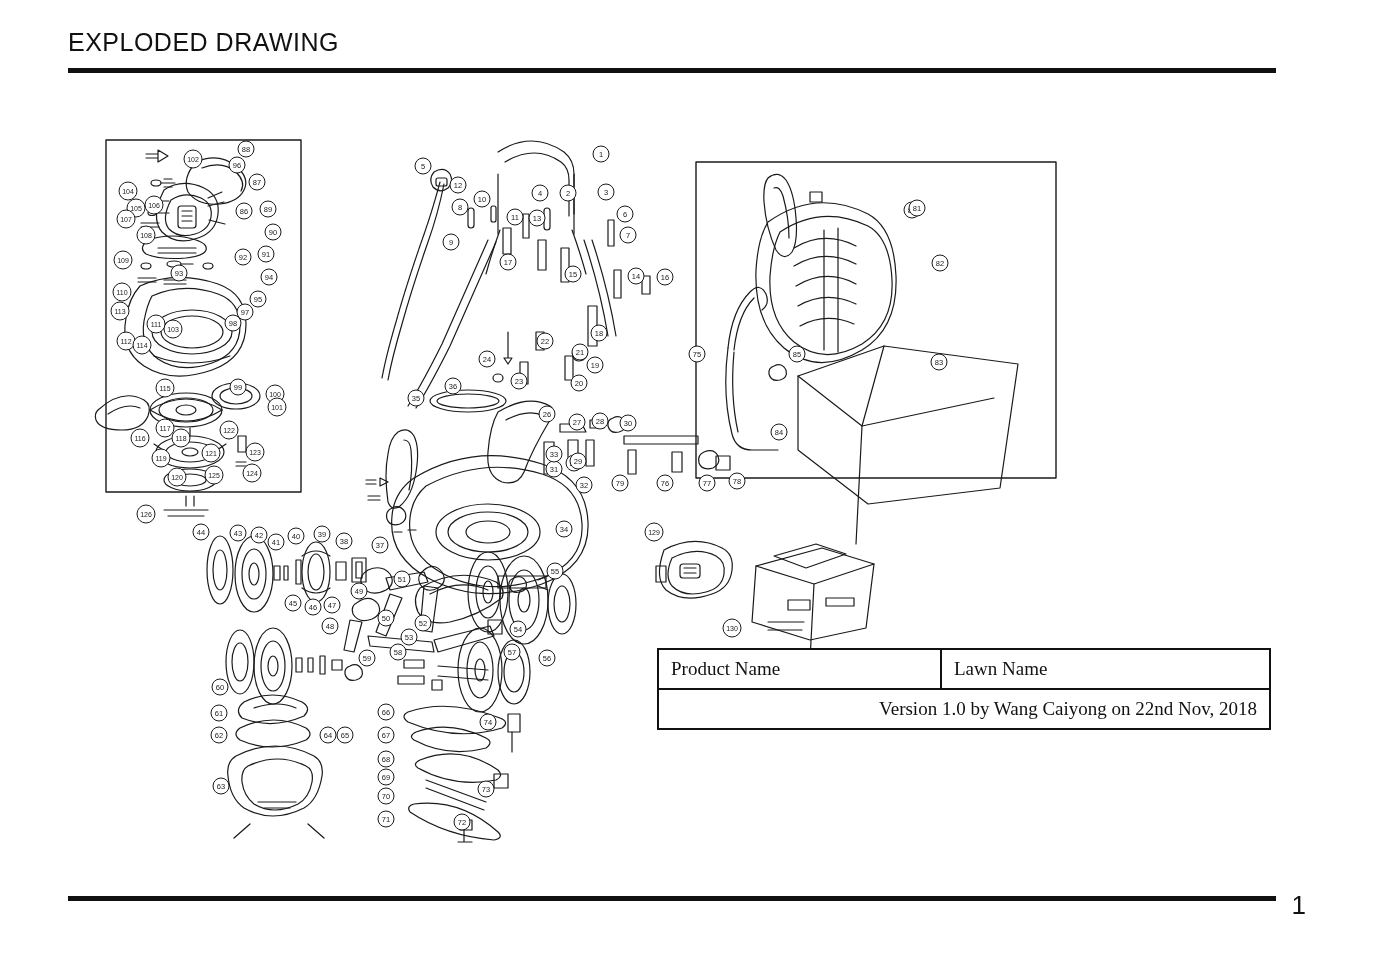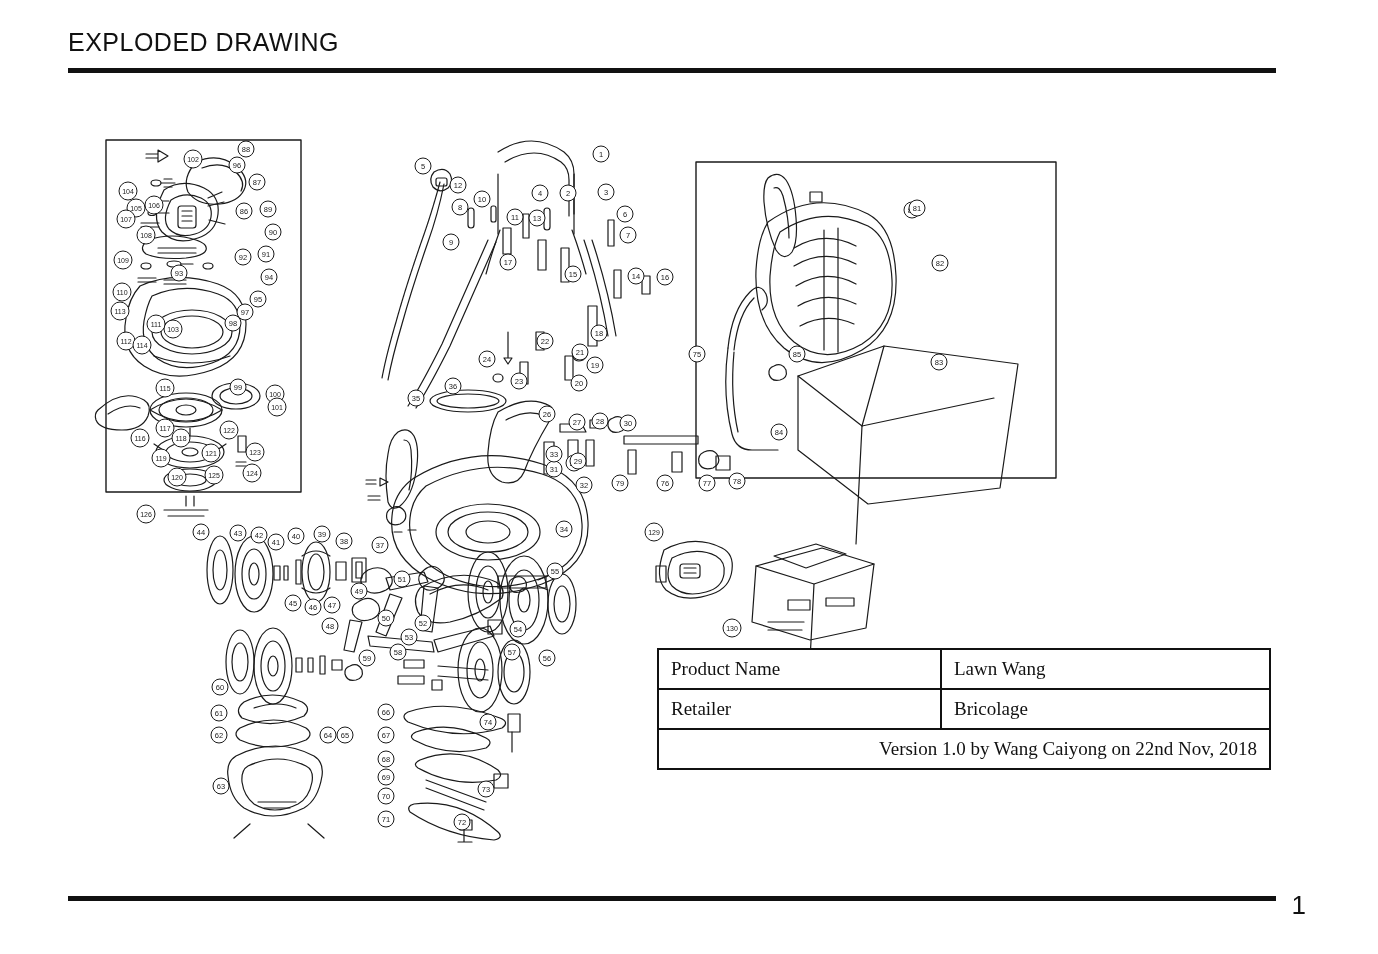--- a/index.html
+++ b/index.html
@@ -574,25 +574,21 @@
           <circle cx="664" cy="548" r="9" fill="#ffffff" stroke="#1a1a1a" stroke-width="1"></circle>
           <text x="664" y="550.6" fill="#1a1a1a" stroke="none" font-size="7" text-anchor="middle">130</text>
         </g>
     </svg>
   </div>
 
   <table id="spec-table">
     <tbody>
       <tr>
         <td class="label">Product Name</td>
-        <td class="value">Lawn Wang</td>
-      </tr>
-      <tr>
-        <td class="label">Retailer</td>
-        <td class="value">Bricolage</td>
+        <td class="value">Lawn Name</td>
       </tr>
       <tr>
         <td class="version" colspan="2">Version 1.0 by Wang Caiyong on 22nd Nov, 2018</td>
       </tr>
     </tbody>
   </table>
 
   <div id="footer-rule"></div>
   <div id="page-number">1</div>
 

